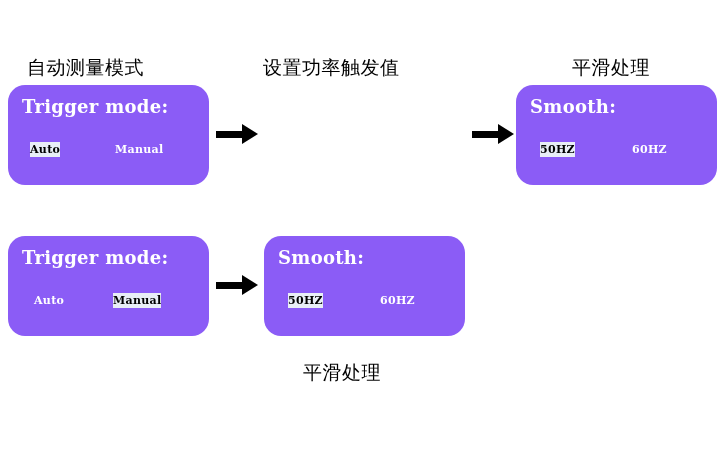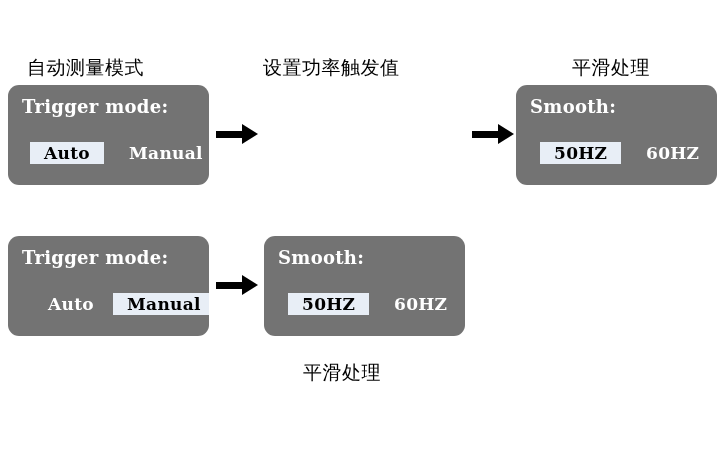--- a/index.html
+++ b/index.html
@@ -23,44 +23,44 @@
   .cn-label {
     position: absolute;
     font-family: "DejaVu Sans", sans-serif;
     font-size: 19px;
     color: #000000;
     white-space: nowrap;
     letter-spacing: 0.5px;
   }
   .screen {
     position: absolute;
-    background: #737373;
-    border-radius: 11px;
+    background: #8b5cf6;
+    border-radius: 17px;
     box-sizing: border-box;
     overflow: hidden;
   }
   .screen-title {
     position: absolute;
     left: 14px;
     top: 11px;
     color: #ffffff;
     font-family: "DejaVu Serif", serif;
     font-weight: bold;
     font-size: 18px;
     white-space: nowrap;
     letter-spacing: 0.3px;
   }
   .opt {
     position: absolute;
     font-family: "DejaVu Serif", serif;
     font-weight: bold;
-    font-size: 17px;
+    font-size: 11px;
     color: #ffffff;
     white-space: nowrap;
-    padding: 1px 14px;
+    padding: 1px 0;
     letter-spacing: 0.3px;
   }
   .opt.sel {
     background: #e8eef6;
     color: #000000;
   }
   .value-underline {
     position: absolute;
     font-family: "DejaVu Serif", serif;
     font-weight: bold;

